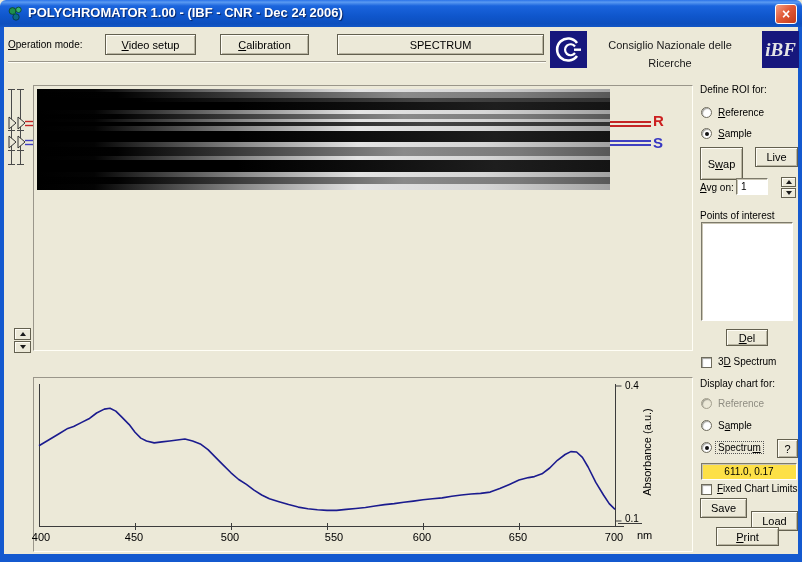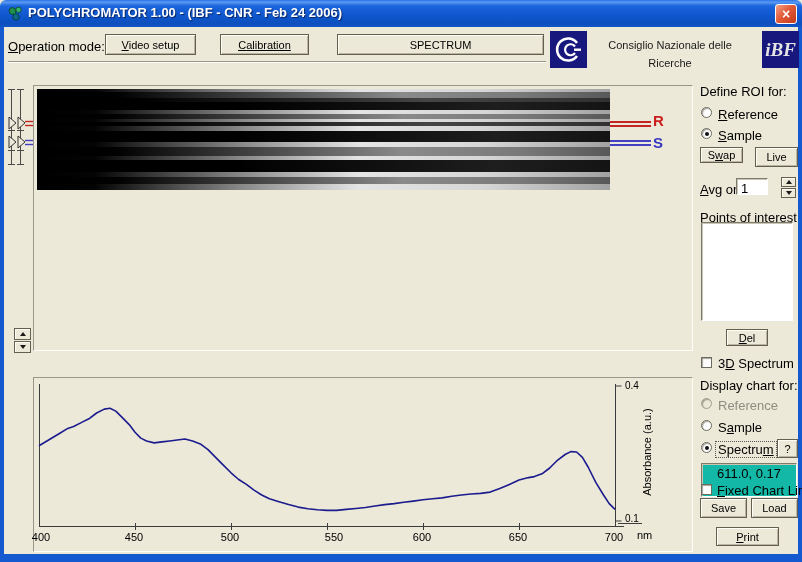--- a/index.html
+++ b/index.html
@@ -23,21 +23,21 @@
     text-shadow:1px 1px 1px rgba(0,0,30,.6);white-space:nowrap;
   }
   .app-icon{position:absolute;left:7px;top:5px;width:17px;height:17px;}
   .close-btn{
     position:absolute;left:775px;top:4px;width:22px;height:20px;border-radius:3px;
     background:linear-gradient(135deg,#f4a086 0%,#e25b38 45%,#c43a18 100%);
     border:1px solid #fff;color:#fff;font-weight:bold;font-size:14px;line-height:18px;text-align:center;
     box-sizing:border-box;cursor:default;
   }
   
-  .lbl{position:absolute;font-size:13px;color:#000;white-space:nowrap;}
+  .lbl{position:absolute;font-size:10px;color:#000;white-space:nowrap;}
   .lbl.disabled{color:#8f8d82;}
   .btn{
     position:absolute;box-sizing:border-box;background:#ece9d8;
     border:1px solid #63604f;
     box-shadow:inset 1px 1px 0 #fffdf6, inset -1px -1px 0 #b9b5a2;
     display:flex;align-items:center;justify-content:center;
     font-size:11px;color:#000;cursor:default;
   }
   .radio{
     position:absolute;width:11px;height:11px;border-radius:50%;box-sizing:border-box;
@@ -96,32 +96,32 @@
 </head>
 <body>
 
 <div class="titlebar">
   <svg class="app-icon" viewBox="0 0 17 17">
     <circle cx="5.5" cy="6" r="3.4" fill="#1f8f4d" stroke="#0b3d22" stroke-width="0.8"></circle>
     <circle cx="11.5" cy="4.8" r="2.7" fill="#39b26c" stroke="#0b3d22" stroke-width="0.8"></circle>
     <circle cx="9" cy="12" r="3.2" fill="#0d6b86" stroke="#06303d" stroke-width="0.8"></circle>
     <line x1="7" y1="8" x2="9" y2="10" stroke="#083" stroke-width="1"></line>
   </svg>
-  <span class="title-text">POLYCHROMATOR 1.00 - (IBF - CNR - Feb 24 2006)</span>
+  <span class="title-text">POLYCHROMATOR 1.00 - (IBF - CNR - Dec 24 2006)</span>
   <div class="close-btn"><span>×</span></div>
 </div>
 <div class="border-left"></div>
 <div class="border-right"></div>
 <div class="border-bottom"></div>
 
 <span class="lbl" style="left:8px;top:39px;"><u>O</u>peration mode:</span>
 <div class="btn" style="left:105px;top:34px;width:91px;height:21px;">
   <span><u>V</u>ideo setup</span>
 </div>
-<div class="btn" style="left:220px;top:34px;width:89px;height:21px;text-decoration:underline;">
+<div class="btn" style="left:220px;top:34px;width:89px;height:21px;">
   <span><u>C</u>alibration</span>
 </div>
 <div class="btn" style="left:337px;top:34px;width:207px;height:21px;">
   <span>SPECTRUM</span>
 </div>
 
 <div class="logo-box" style="left:550px;top:31px;">
   <svg viewBox="0 0 37 37" width="37" height="37">
     <path d="M27,12 A11,11 0 1 0 27,25" fill="none" stroke="#fff" stroke-width="2.6"></path>
     <path d="M25,15.5 A5.5,5.5 0 1 0 25,22" fill="none" stroke="#fff" stroke-width="2.2"></path>
@@ -266,21 +266,21 @@
 </div>
 
 <span class="lbl" style="left:700px;top:84px;">Define ROI for:</span>
 
 <div class="radio" style="left:701px;top:107px;"></div>
 <span class="lbl" style="left:718px;top:107px;"><u>R</u>eference</span>
 
 <div class="radio checked" style="left:701px;top:128px;"></div>
 <span class="lbl" style="left:718px;top:128px;"><u>S</u>ample</span>
 
-<div class="btn" style="left:700px;top:147px;width:43px;height:16px;">
+<div class="btn" style="left:700px;top:147px;width:43px;height:33px;">
   <span>S<u>w</u>ap</span>
 </div>
 <div class="btn" style="left:755px;top:147px;width:43px;height:20px;">
   <span>Live</span>
 </div>
 
 <span class="lbl" style="left:700px;top:182px;"><u>A</u>vg on:</span>
 <div class="sunken" style="left:736px;top:178px;width:32px;height:17px;">
   <span class="lbl" style="left:4px;top:2px;">1</span>
 </div>
@@ -308,28 +308,28 @@
 
 <div class="radio" style="left:701px;top:420px;"></div>
 <span class="lbl" style="left:718px;top:420px;">S<u>a</u>mple</span>
 
 <div class="radio checked" style="left:701px;top:442px;"></div>
 <span class="lbl focus-dotted" style="left:716px;top:442px;">Spectru<u>m</u></span>
 <div class="btn" style="left:777px;top:439px;width:21px;height:19px;">
   <span>?</span>
 </div>
 
-<div class="sunken" style="left:701px;top:463px;width:96px;height:34px;background:#14b8a6;">
+<div class="sunken" style="left:701px;top:463px;width:96px;height:17px;background:#fde047;">
   <span class="lbl" style="left:0;top:2px;width:94px;text-align:center;">611.0, 0.17</span>
 </div>
 
 <div class="chk" style="left:701px;top:484px;"></div>
 <span class="lbl" style="left:717px;top:483px;"><u>F</u>ixed Chart Limits</span>
 
 <div class="btn" style="left:700px;top:498px;width:47px;height:20px;">
   <span>Save</span>
 </div>
-<div class="btn" style="left:751px;top:498px;width:47px;height:20px;">
+<div class="btn" style="left:751px;top:511px;width:47px;height:20px;">
   <span>Load</span>
 </div>
 <div class="btn" style="left:716px;top:527px;width:63px;height:19px;">
   <span><u>P</u>rint</span>
 </div>
 
 </body></html>

